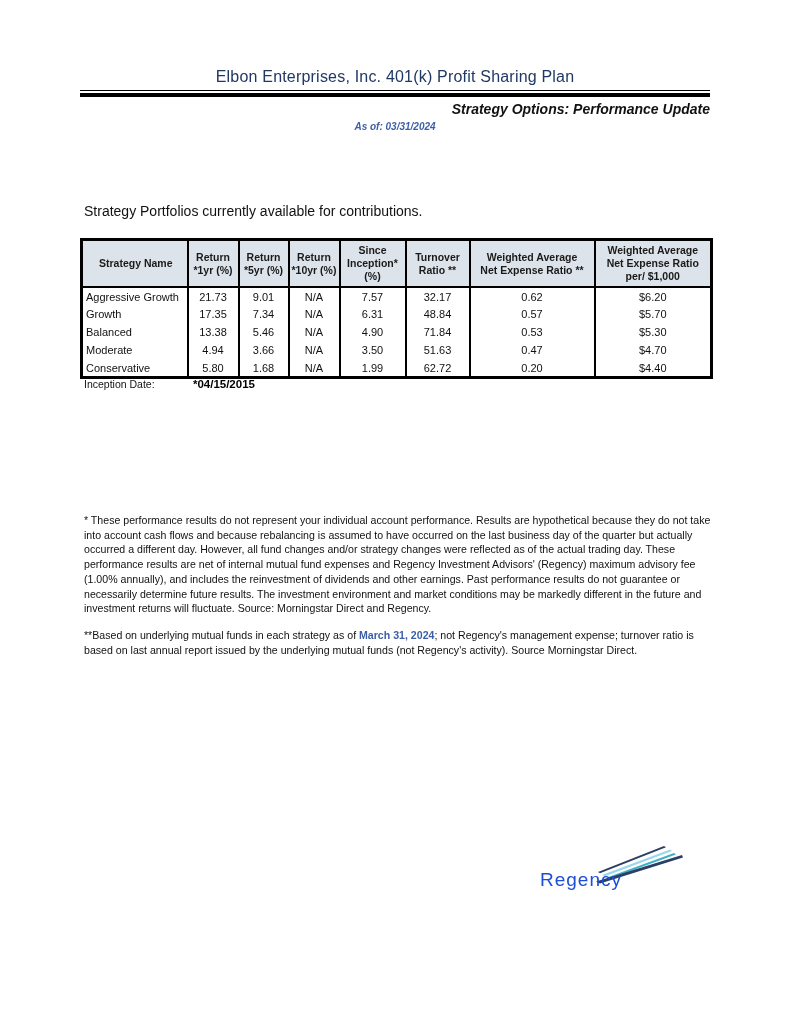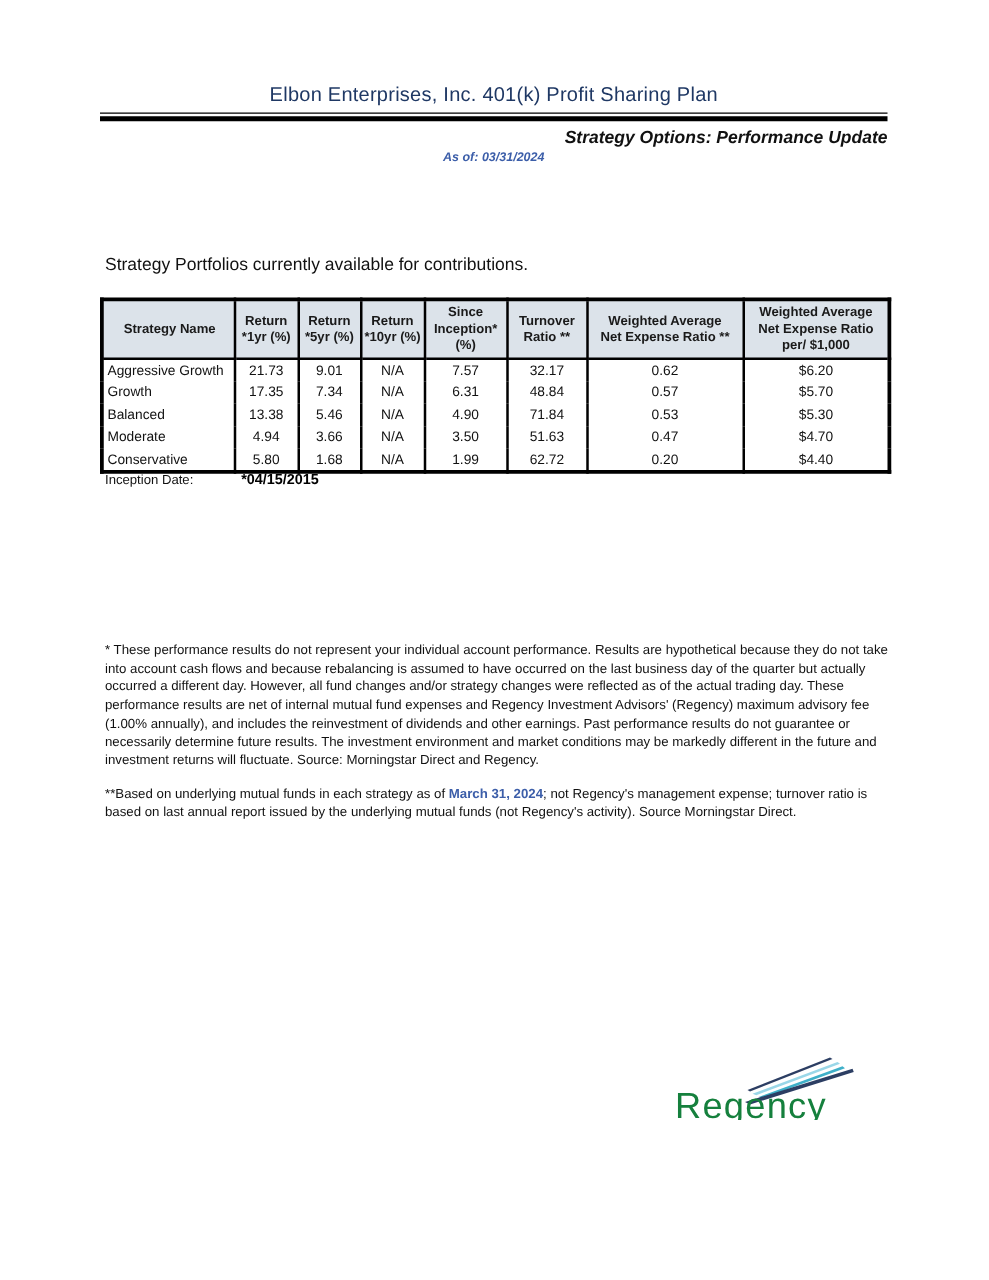--- a/index.html
+++ b/index.html
@@ -92,21 +92,21 @@
   .footnote2 .hl { color: #3c5ea9; font-weight: bold; }
   
   .footer-left {
     position: absolute; left: 100px; top: 896px;
     font-size: 10.5px; font-style: italic; color: #9e9e9e;
   }
   .logo { position: absolute; left: 540px; top: 843px; width: 150px; height: 75px; }
   .logo-wing { position: absolute; right: 6px; top: 0; }
   .logo-word {
     position: absolute; left: 0; top: 26px;
-    font-size: 29px; color: #15803d; letter-spacing: 1px;
+    font-size: 19px; color: #1d4ed8; letter-spacing: 1px;
     font-family: "Liberation Sans", sans-serif;
   }
   .logo-sub {
     position: absolute; left: 2px; top: 62px;
     font-size: 7.5px; letter-spacing: 3px; color: #9b9ea3;
   }
 </style>
 </head>
 <body>
 

